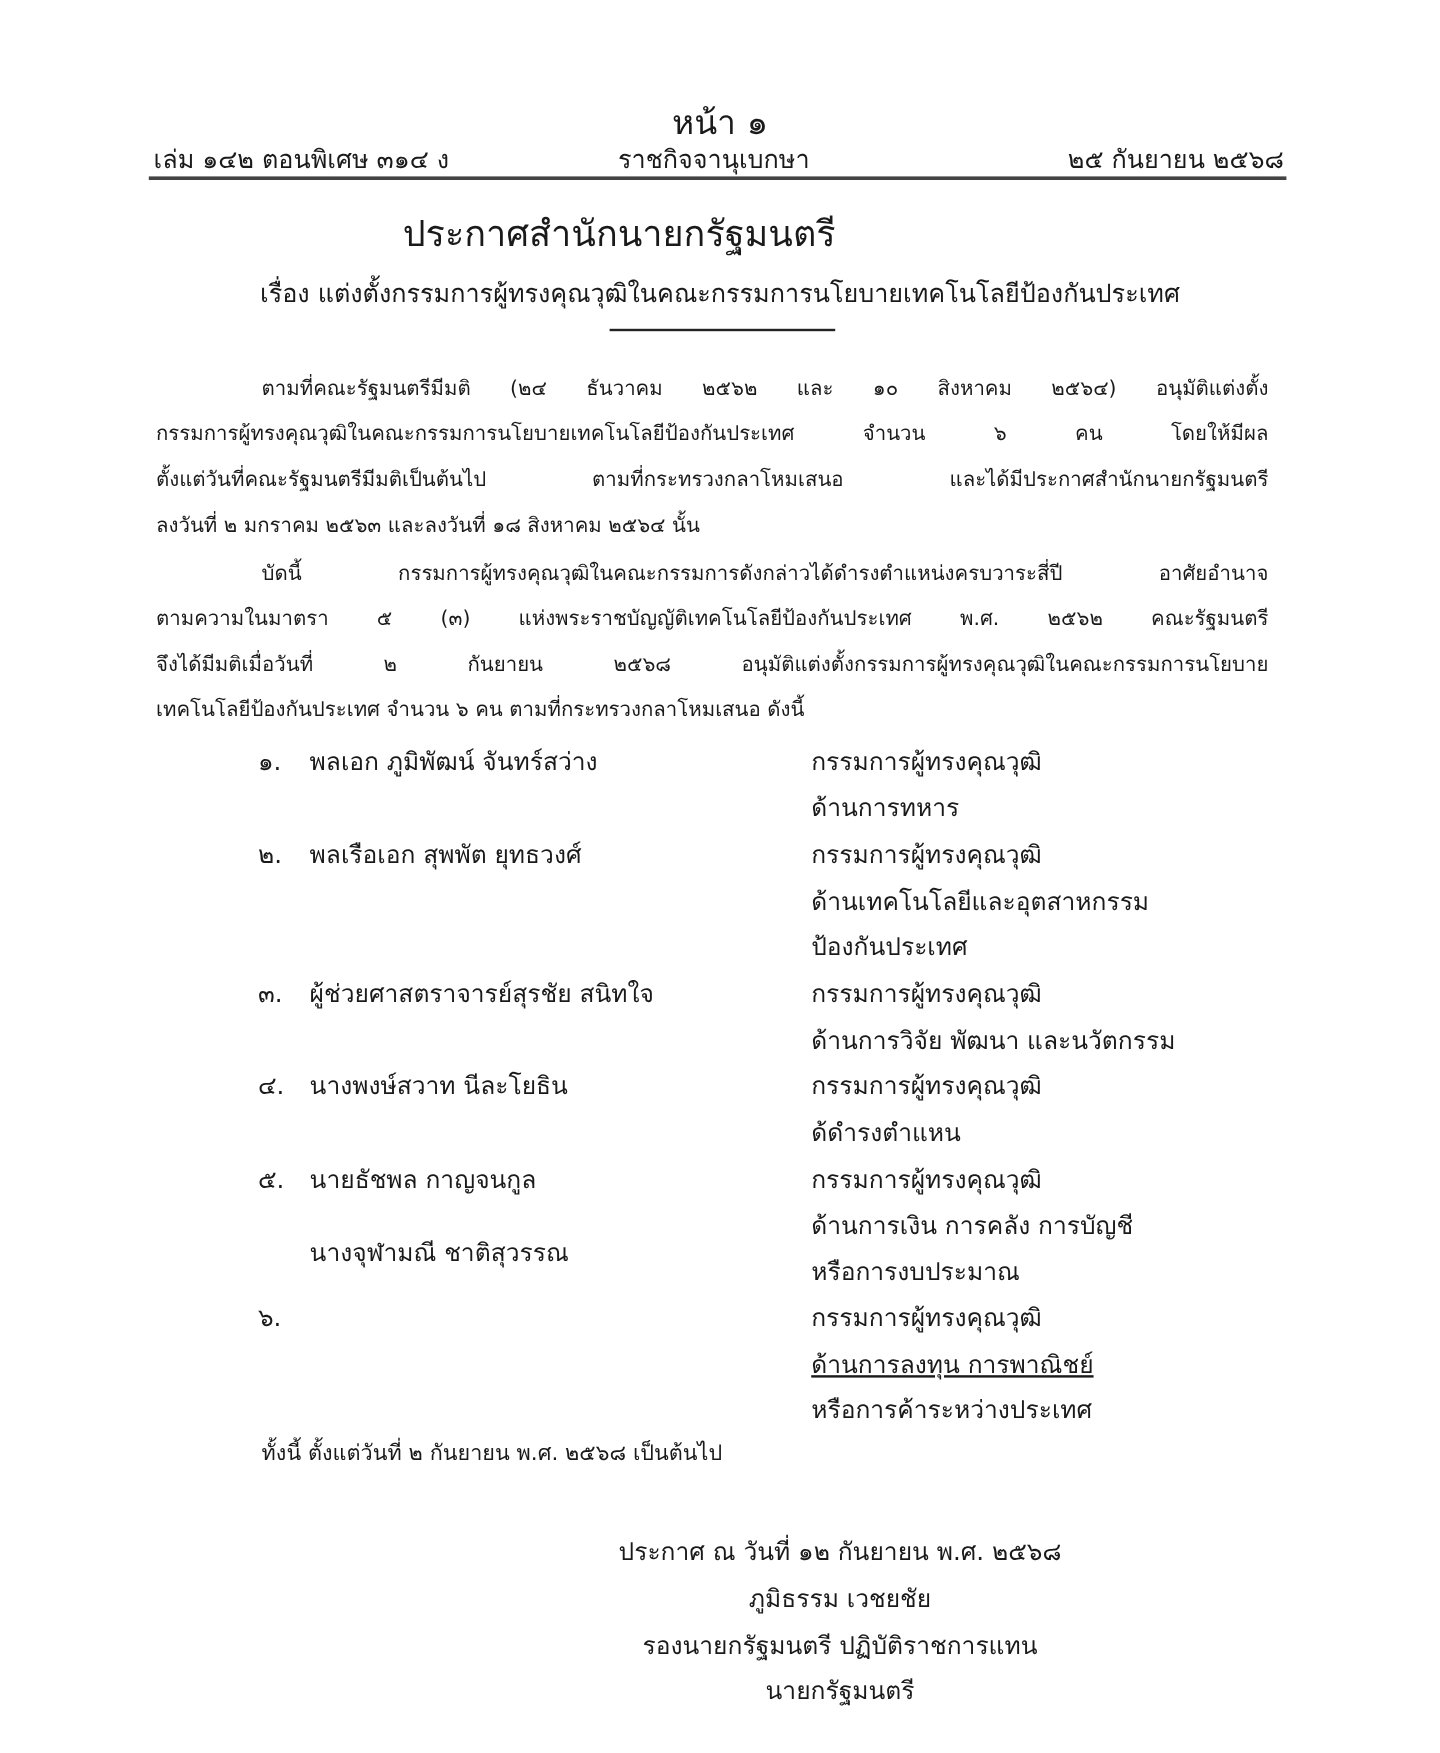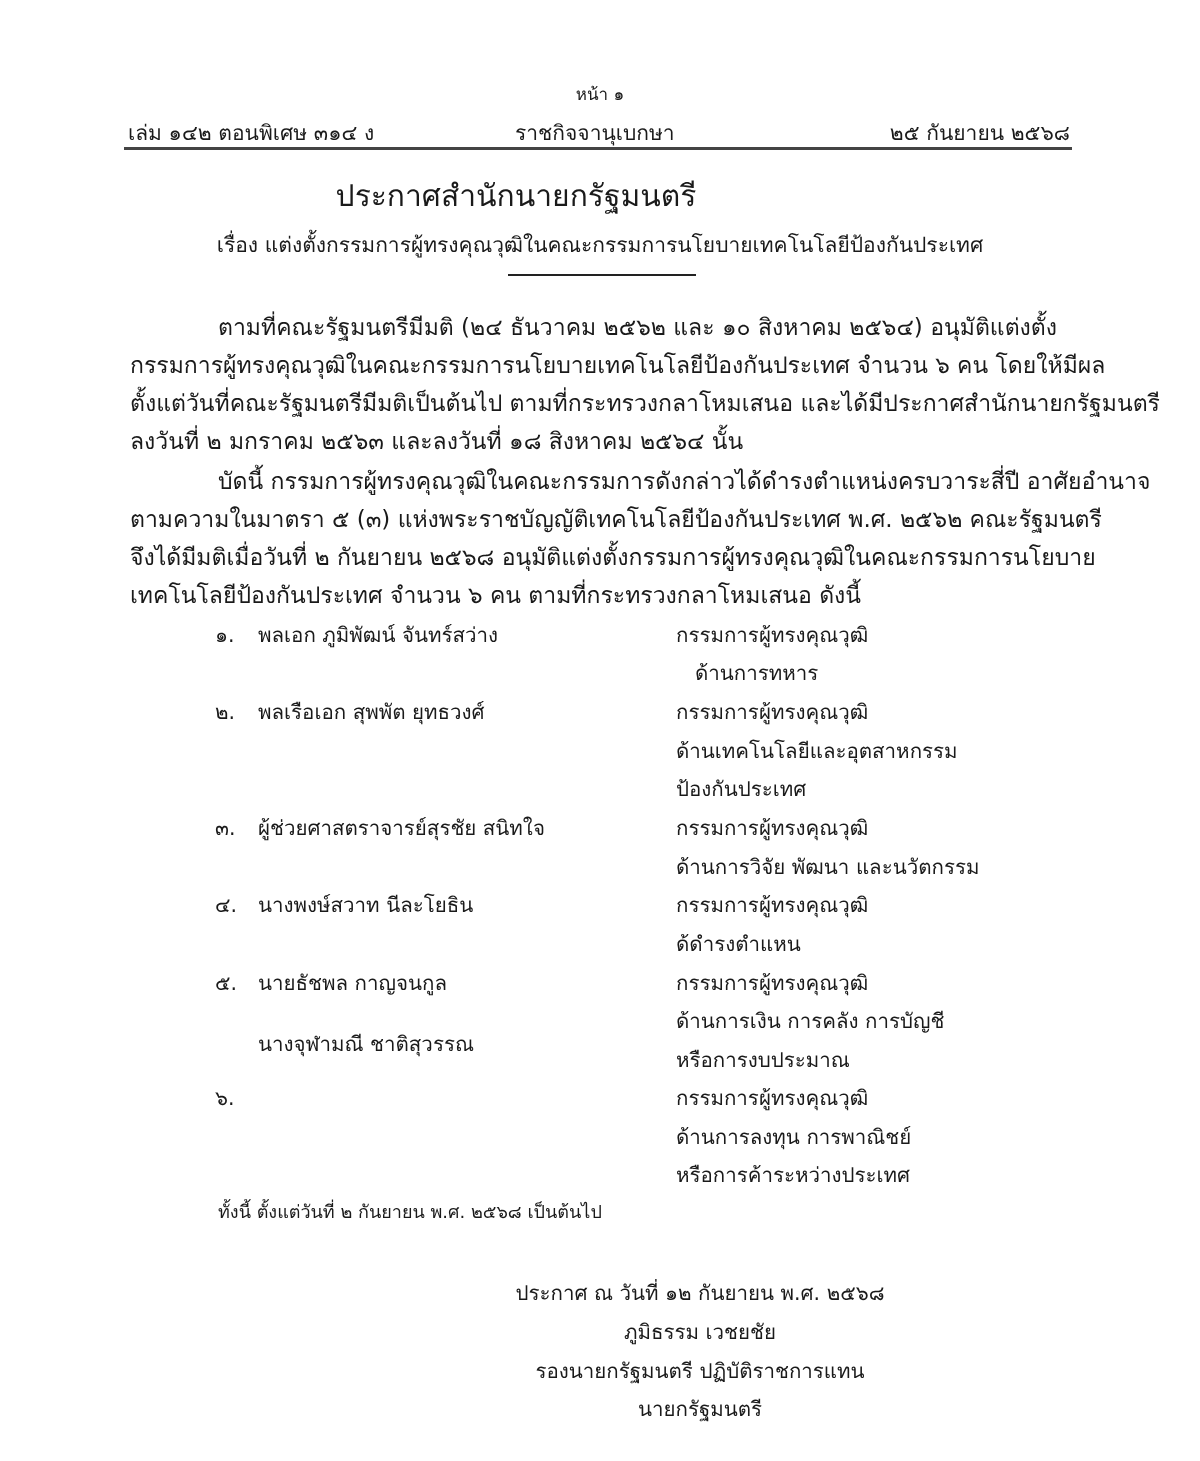--- a/index.html
+++ b/index.html
@@ -1,26 +1,26 @@
 <!DOCTYPE html>
 <html><head>
 <meta charset="utf-8">
 <style>
   html, body { margin:0; padding:0; background:#ffffff; }
   body { width:1200px; height:1461px; position:relative; overflow:hidden;
          font-family:"DejaVu Sans", "Liberation Sans", sans-serif; color:#1a1a1a; }
   .abs { position:absolute; white-space:nowrap; }
   .t { font-size:21px; line-height:28px; }
-  .page-no { top:80px; left:0; width:1200px; text-align:center; font-size:17px; }
+  .page-no { top:80px; left:0; width:1200px; text-align:center; font-size:28px; }
   .hdr { top:116px; font-size:21px; }
   .rule { position:absolute; left:124px; width:948px; top:147px; height:3px; background:#444; }
   .title { top:176px; left:0; width:1032px; text-align:center; font-size:30px; line-height:40px; }
   .subject { top:228px; left:0; width:1200px; text-align:center; font-size:21px; }
   .short-rule { position:absolute; left:508px; width:188px; top:274px; height:2px; background:#222; }
-  .line { left:130px; width:927px; font-size:23px; text-align:justify; text-align-last:justify; }
+  .line { left:130px; width:927px; font-size:17px; text-align:justify; text-align-last:justify; }
   .line.last { text-align-last:left; }
   .num { left:215px; font-size:20.5px; }
   .name { left:258px; font-size:20.5px; }
   .role { left:676px; font-size:20.5px; }
   .sig { left:0; width:1400px; text-align:center; font-size:20.5px; }
 </style>
 </head>
 <body>
 
 <div class="abs page-no">หน้า ๑</div>
@@ -39,21 +39,21 @@
 <div class="abs line last" style="top:423px;">ลงวันที่ ๒ มกราคม ๒๕๖๓ และลงวันที่ ๑๘ สิงหาคม ๒๕๖๔ นั้น</div>
 
 <div class="abs line" style="top:463px; left:218px; width:839px;">บัดนี้ กรรมการผู้ทรงคุณวุฒิในคณะกรรมการดังกล่าวได้ดำรงตำแหน่งครบวาระสี่ปี อาศัยอำนาจ</div>
 <div class="abs line" style="top:501px;">ตามความในมาตรา ๕ (๓) แห่งพระราชบัญญัติเทคโนโลยีป้องกันประเทศ พ.ศ. ๒๕๖๒ คณะรัฐมนตรี</div>
 <div class="abs line" style="top:539px;">จึงได้มีมติเมื่อวันที่ ๒ กันยายน ๒๕๖๘ อนุมัติแต่งตั้งกรรมการผู้ทรงคุณวุฒิในคณะกรรมการนโยบาย</div>
 <div class="abs line last" style="top:577px;">เทคโนโลยีป้องกันประเทศ จำนวน ๖ คน ตามที่กระทรวงกลาโหมเสนอ ดังนี้</div>
 
 <div class="abs num" style="top:618px;">๑.</div>
 <div class="abs name" style="top:618px;">พลเอก ภูมิพัฒน์  จันทร์สว่าง</div>
 <div class="abs role" style="top:618px;">กรรมการผู้ทรงคุณวุฒิ</div>
-<div class="abs role" style="top:656px;margin-left:19px;">ด้านการทหาร</div>
+<div class="abs role" style="top:656px;">ด้านการทหาร</div>
 
 <div class="abs num" style="top:695px;">๒.</div>
 <div class="abs name" style="top:695px;">พลเรือเอก สุพพัต  ยุทธวงศ์</div>
 <div class="abs role" style="top:695px;">กรรมการผู้ทรงคุณวุฒิ</div>
 <div class="abs role" style="top:734px;">ด้านเทคโนโลยีและอุตสาหกรรม</div>
 <div class="abs role" style="top:772px;">ป้องกันประเทศ</div>
 
 <div class="abs num" style="top:811px;">๓.</div>
 <div class="abs name" style="top:811px;">ผู้ช่วยศาสตราจารย์สุรชัย  สนิทใจ</div>
 <div class="abs role" style="top:811px;">กรรมการผู้ทรงคุณวุฒิ</div>
@@ -66,21 +66,21 @@
 
 <div class="abs num" style="top:966px;">๕.</div>
 <div class="abs name" style="top:966px;">นายธัชพล  กาญจนกูล</div>
 <div class="abs role" style="top:966px;">กรรมการผู้ทรงคุณวุฒิ</div>
 <div class="abs role" style="top:1004px;">ด้านการเงิน  การคลัง  การบัญชี</div>
 <div class="abs role" style="top:1043px;">หรือการงบประมาณ</div>
 
 <div class="abs num" style="top:1081px;">๖.</div>
 <div class="abs name" style="top:1027px;">นางจุฬามณี  ชาติสุวรรณ</div>
 <div class="abs role" style="top:1081px;">กรรมการผู้ทรงคุณวุฒิ</div>
-<div class="abs role" style="top:1120px;">ด้านการลงทุน  การพาณิชย์</div>
+<div class="abs role" style="top:1120px;text-decoration:underline;">ด้านการลงทุน  การพาณิชย์</div>
 <div class="abs role" style="top:1158px;">หรือการค้าระหว่างประเทศ</div>
 
 <div class="abs t" style="top:1198px; left:218px; font-size:18px;">ทั้งนี้  ตั้งแต่วันที่  ๒  กันยายน  พ.ศ.  ๒๕๖๘  เป็นต้นไป</div>
 
 <div class="abs sig" style="top:1276px;">ประกาศ  ณ  วันที่  ๑๒  กันยายน  พ.ศ.  ๒๕๖๘</div>
 <div class="abs sig" style="top:1315px;">ภูมิธรรม  เวชยชัย</div>
 <div class="abs sig" style="top:1354px;">รองนายกรัฐมนตรี  ปฏิบัติราชการแทน</div>
 <div class="abs sig" style="top:1392px;">นายกรัฐมนตรี</div>
 
 </body></html>

